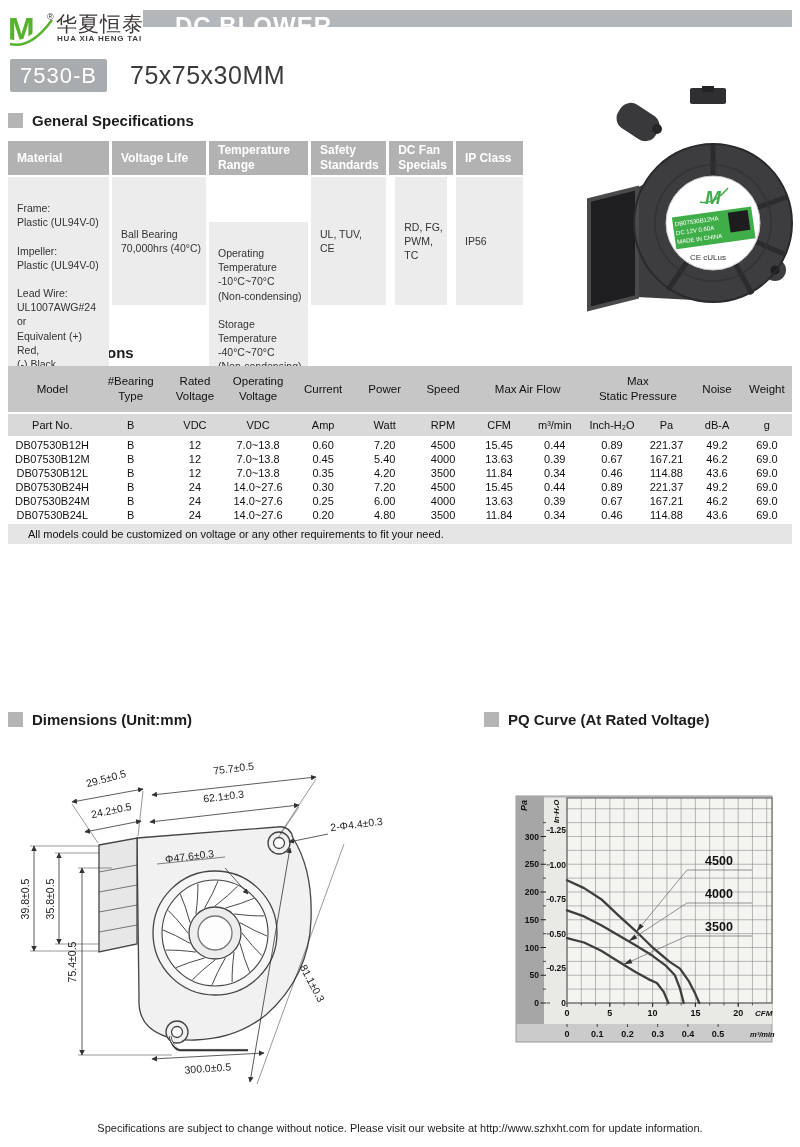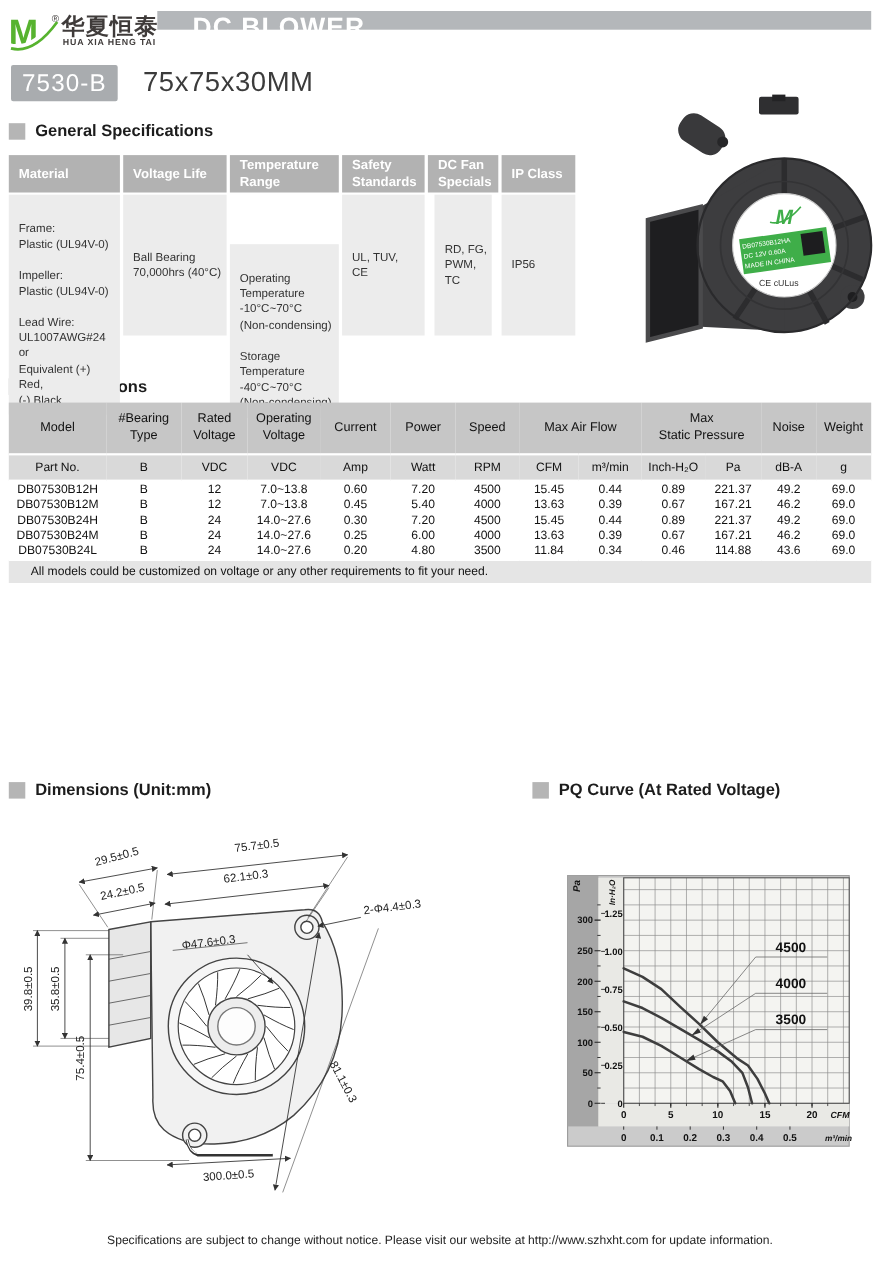--- a/index.html
+++ b/index.html
@@ -1,21 +1,21 @@
 <!DOCTYPE html>
 <html><head>
 <meta charset="utf-8">
 <style>
   html,body{margin:0;padding:0;background:#fff;}
   .page{position:relative;width:800px;height:1147px;background:#fff;overflow:hidden;
         font-family:"Liberation Sans",sans-serif;color:#222;}
   
   .logo-wrap{position:absolute;left:8px;top:8px;width:135px;height:46px;}
   .logo-svg{position:absolute;left:0;top:2px;}
-  .logo-cn{position:absolute;left:48px;top:2px;font-size:21px;font-weight:bold;color:#3f3b3a;letter-spacing:1px;white-space:nowrap;}
+  .logo-cn{position:absolute;left:48px;top:2px;font-size:21px;font-weight:normal;color:#3f3b3a;letter-spacing:1px;white-space:nowrap;}
   .logo-en{position:absolute;left:49px;top:26px;font-size:8px;font-weight:bold;color:#3f3b3a;letter-spacing:0.8px;white-space:nowrap;}
   .banner{position:absolute;left:143px;top:10px;width:649px;height:17px;background:#b4b7ba;
           color:#fff;font-size:24px;font-weight:bold;letter-spacing:1px;line-height:31px;padding-left:32px;box-sizing:border-box;}
   .badge{position:absolute;left:10px;top:59px;width:97px;height:33px;background:#a9acaf;border-radius:2px;
          color:#fff;font-size:22px;line-height:33px;text-align:center;letter-spacing:1px;}
   .size-text{position:absolute;left:130px;top:59px;height:33px;line-height:33px;font-size:25px;color:#3b3b3b;letter-spacing:0.5px;}
   
   .sec{position:absolute;height:16px;}
   .sec .bullet{display:inline-block;width:15px;height:15px;background:#b5b5b5;vertical-align:middle;margin-right:9px;}
   .sec .sec-label{display:inline-block;vertical-align:middle;font-size:15px;font-weight:bold;color:#1c1c1c;}
@@ -232,20 +232,35 @@
           <td>12</td>
           <td>7.0~13.8</td>
           <td>0.45</td>
           <td>5.40</td>
           <td>4000</td>
           <td>13.63</td>
           <td>0.39</td>
           <td>0.67</td>
           <td>167.21</td>
           <td>46.2</td>
+          <td>69.0</td>
+        </tr>
+        <tr>
+          <td>DB07530B12L</td>
+          <td>B</td>
+          <td>12</td>
+          <td>7.0~13.8</td>
+          <td>0.35</td>
+          <td>4.20</td>
+          <td>3500</td>
+          <td>11.84</td>
+          <td>0.34</td>
+          <td>0.46</td>
+          <td>114.88</td>
+          <td>43.6</td>
           <td>69.0</td>
         </tr>
         <tr>
           <td>DB07530B24H</td>
           <td>B</td>
           <td>24</td>
           <td>14.0~27.6</td>
           <td>0.30</td>
           <td>7.20</td>
           <td>4500</td>

